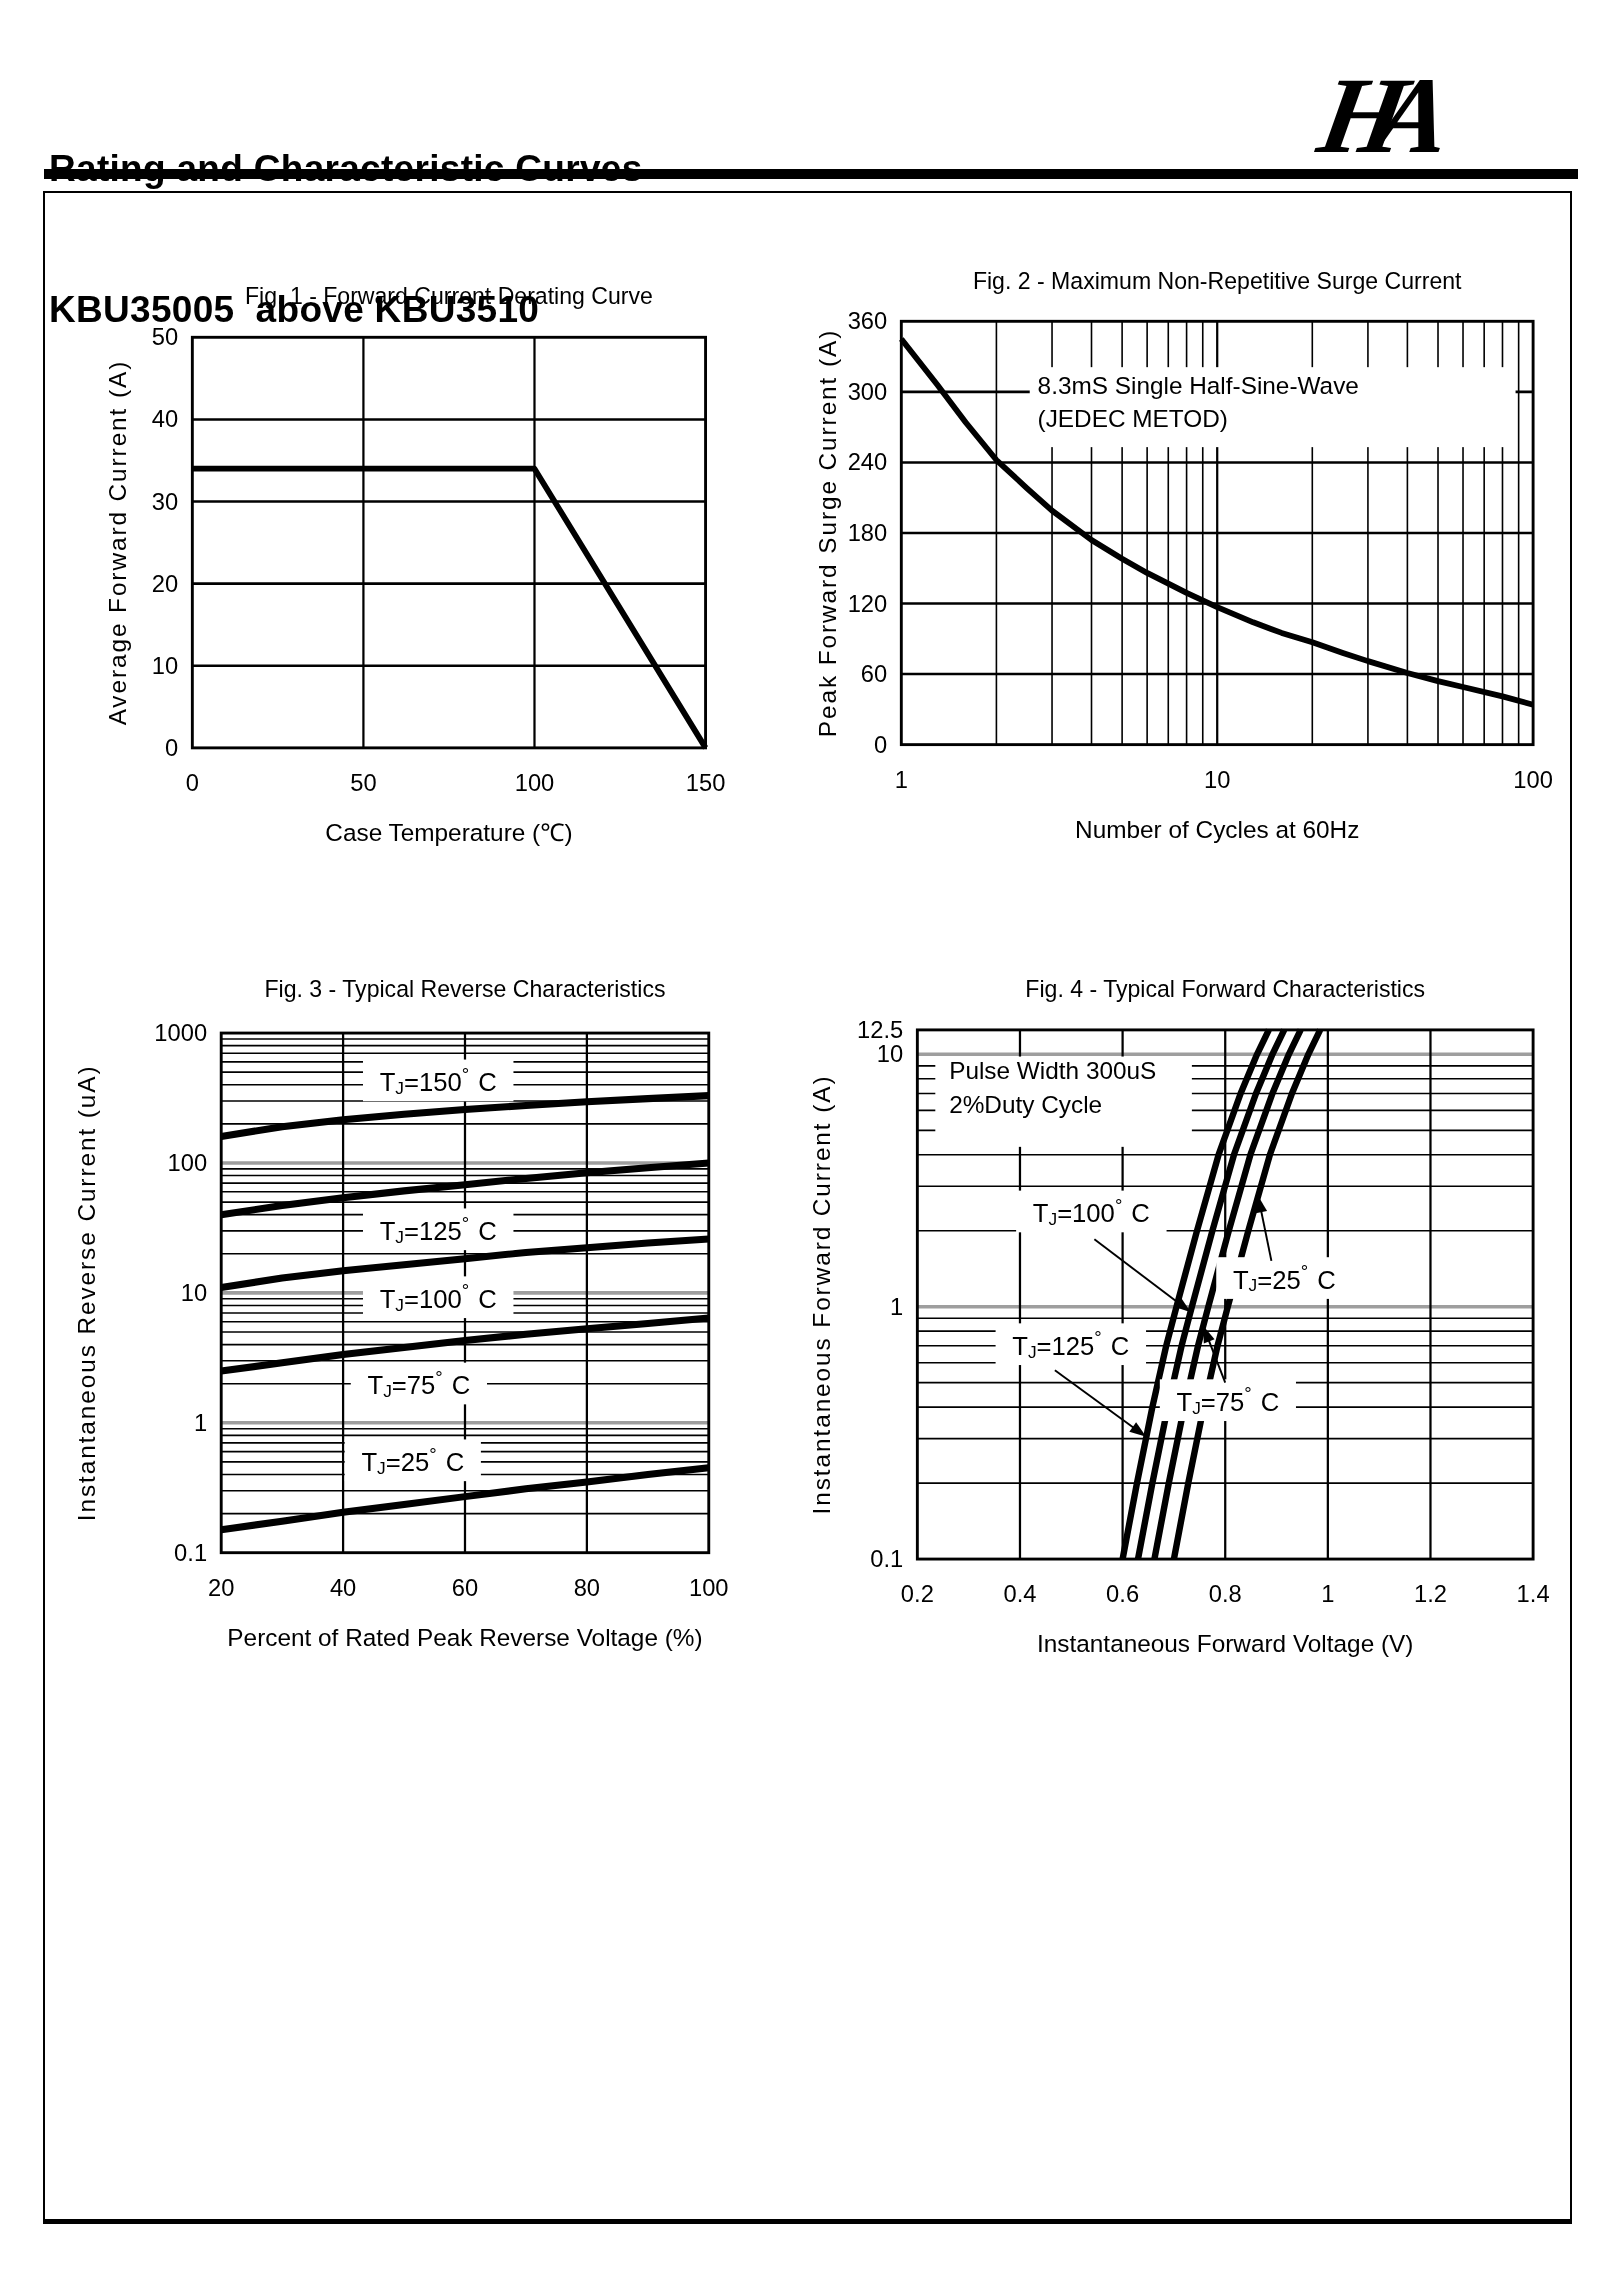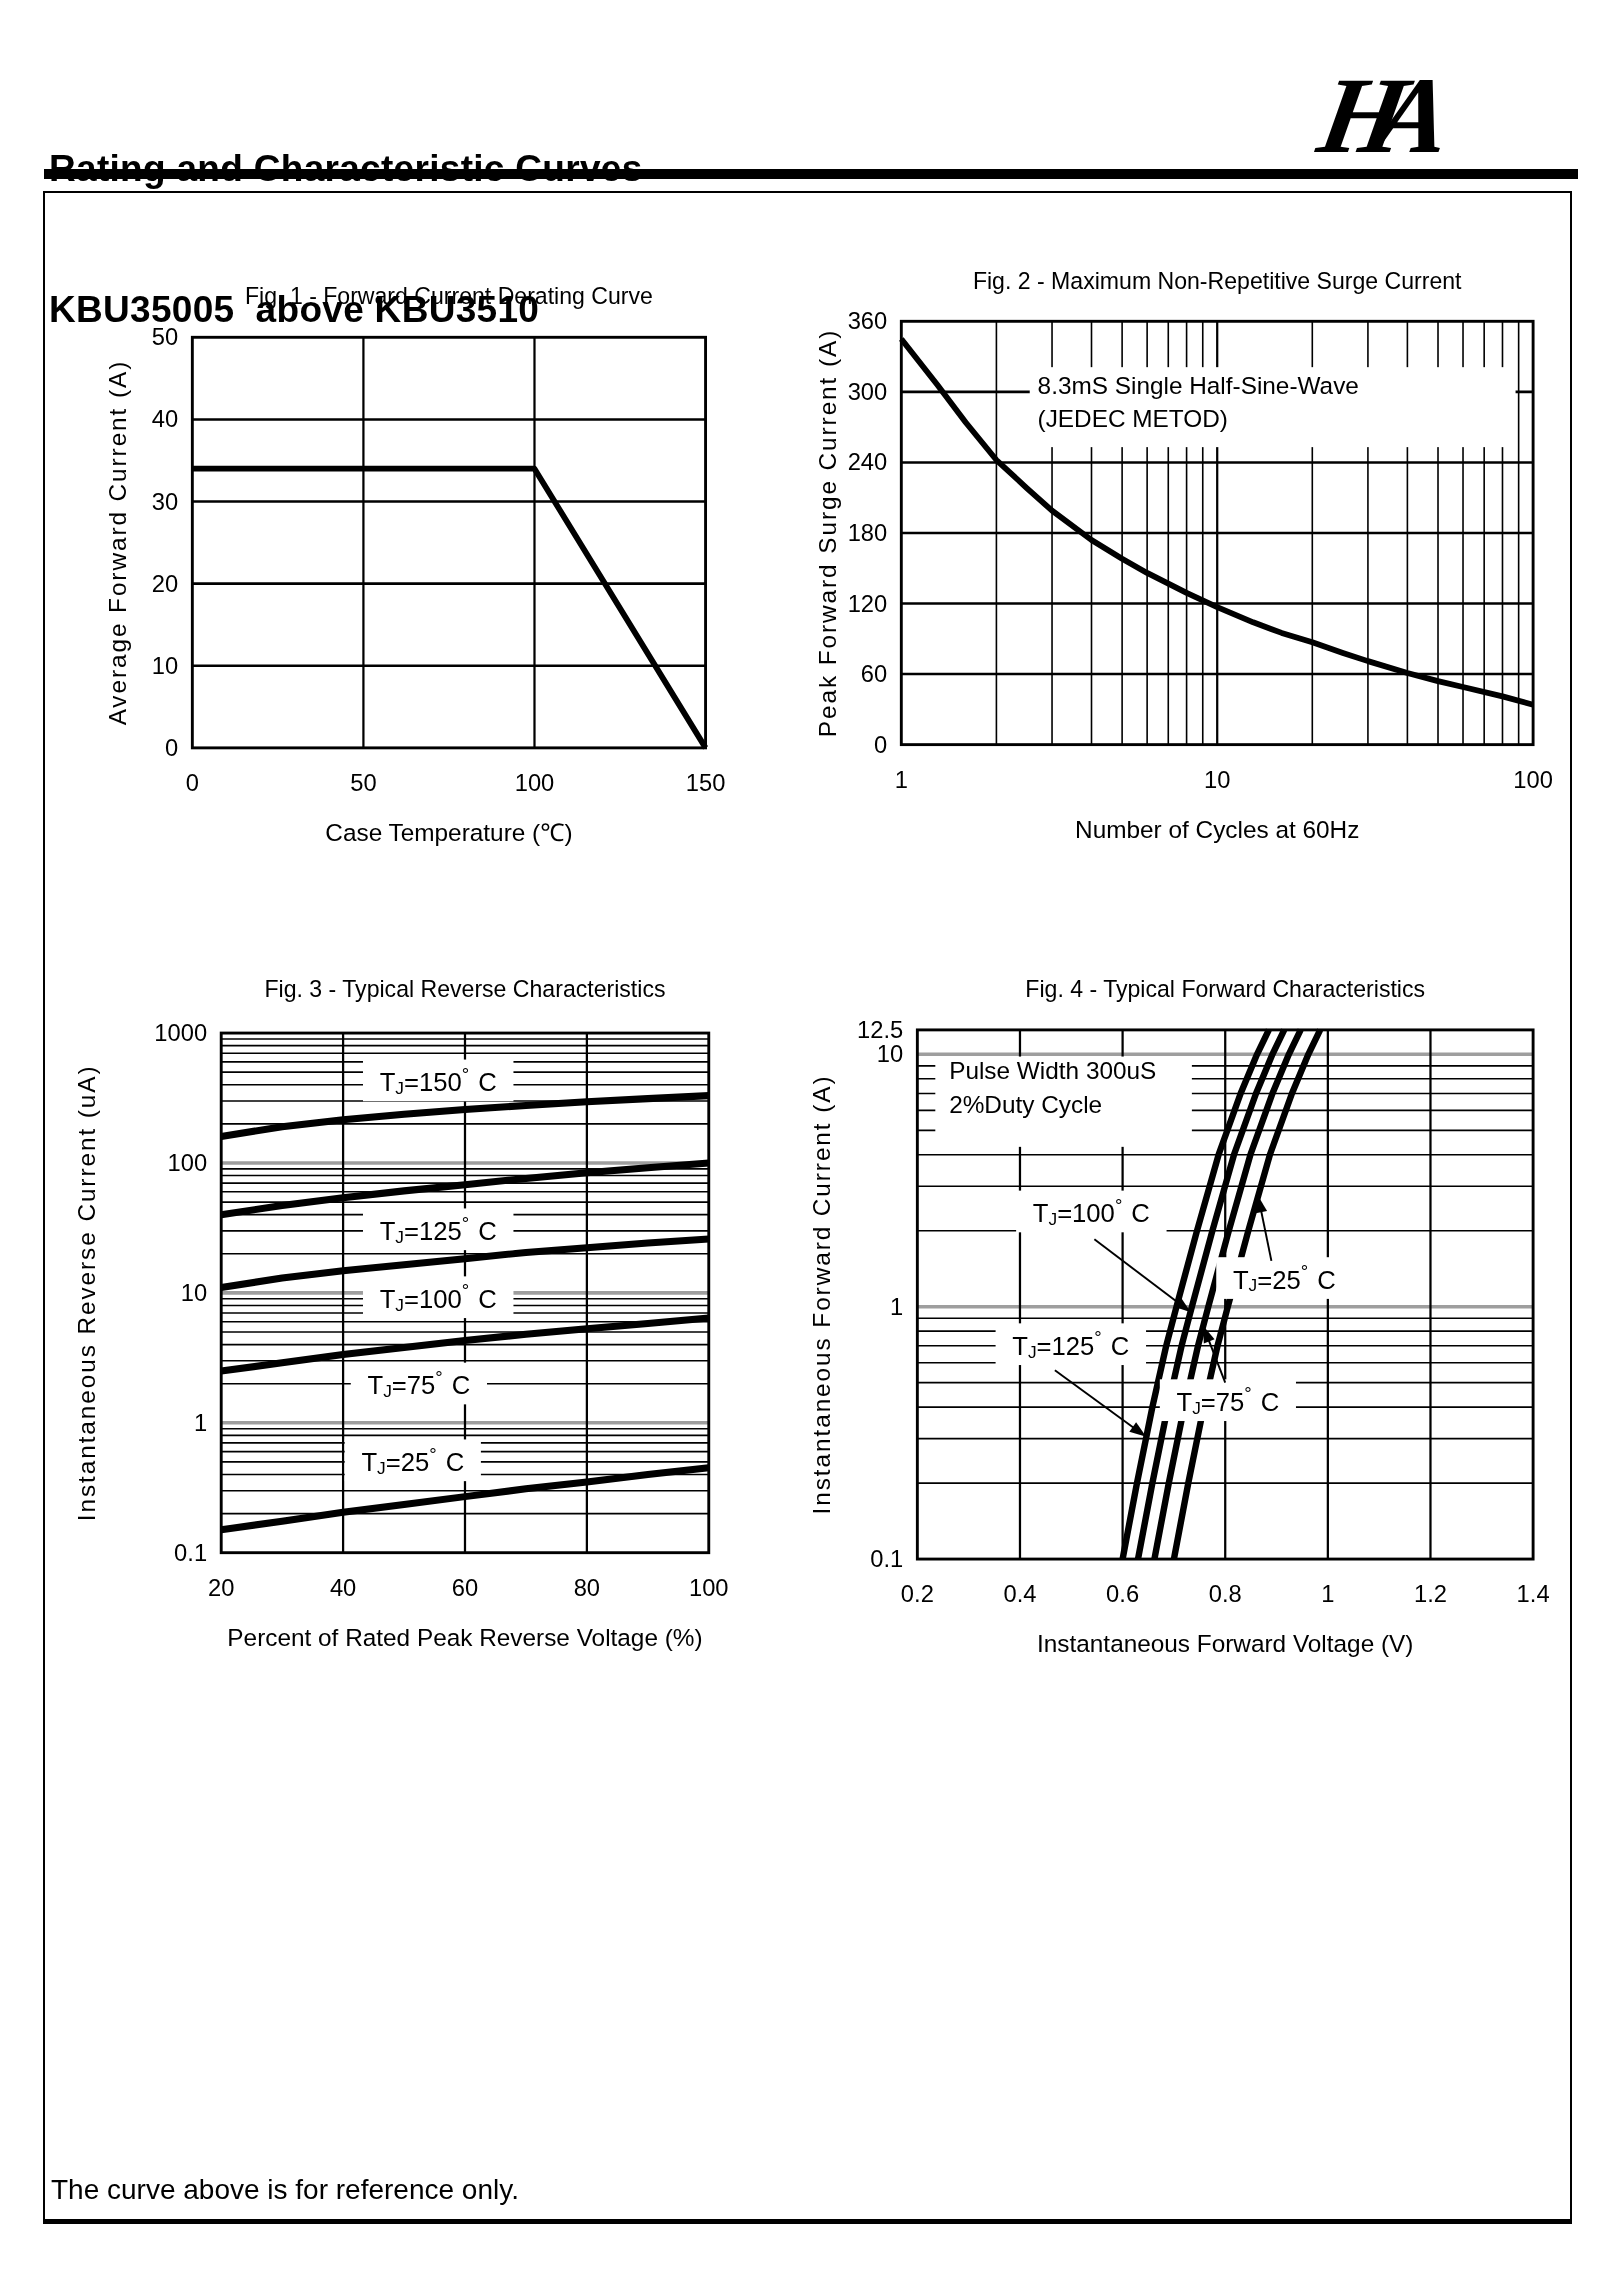--- a/index.html
+++ b/index.html
@@ -230,15 +230,14 @@
       <text x="1210" y="1015" font-size="37" text-anchor="middle" fill="#000" dominant-baseline="central">1.4</text>
       <text x="228" y="135" font-size="37" text-anchor="end" fill="#000" dominant-baseline="central">12.5</text>
       <text x="228" y="173.12789305963383" font-size="37" text-anchor="end" fill="#000" dominant-baseline="central">10</text>
       <text x="228" y="566.563946529817" font-size="37" text-anchor="end" fill="#000" dominant-baseline="central">1</text>
       <text x="228" y="960" font-size="37" text-anchor="end" fill="#000" dominant-baseline="central">0.1</text>
       <text x="730" y="72" font-size="36" text-anchor="middle" fill="#000" dominant-baseline="central">Fig. 4 - Typical Forward Characteristics</text>
       <text x="730" y="1092" font-size="38" text-anchor="middle" fill="#000" dominant-baseline="central">Instantaneous Forward Voltage (V)</text>
       <text x="100" y="547.5" font-size="38" text-anchor="middle" fill="#000" dominant-baseline="central" letter-spacing="3" transform="rotate(-90 100 547.5)">Instantaneous Forward Current (A)</text>
     </svg>
 
-  <div class="footer">The curve above is for reference only.</div>
 </div>
 
 
 </body></html>

